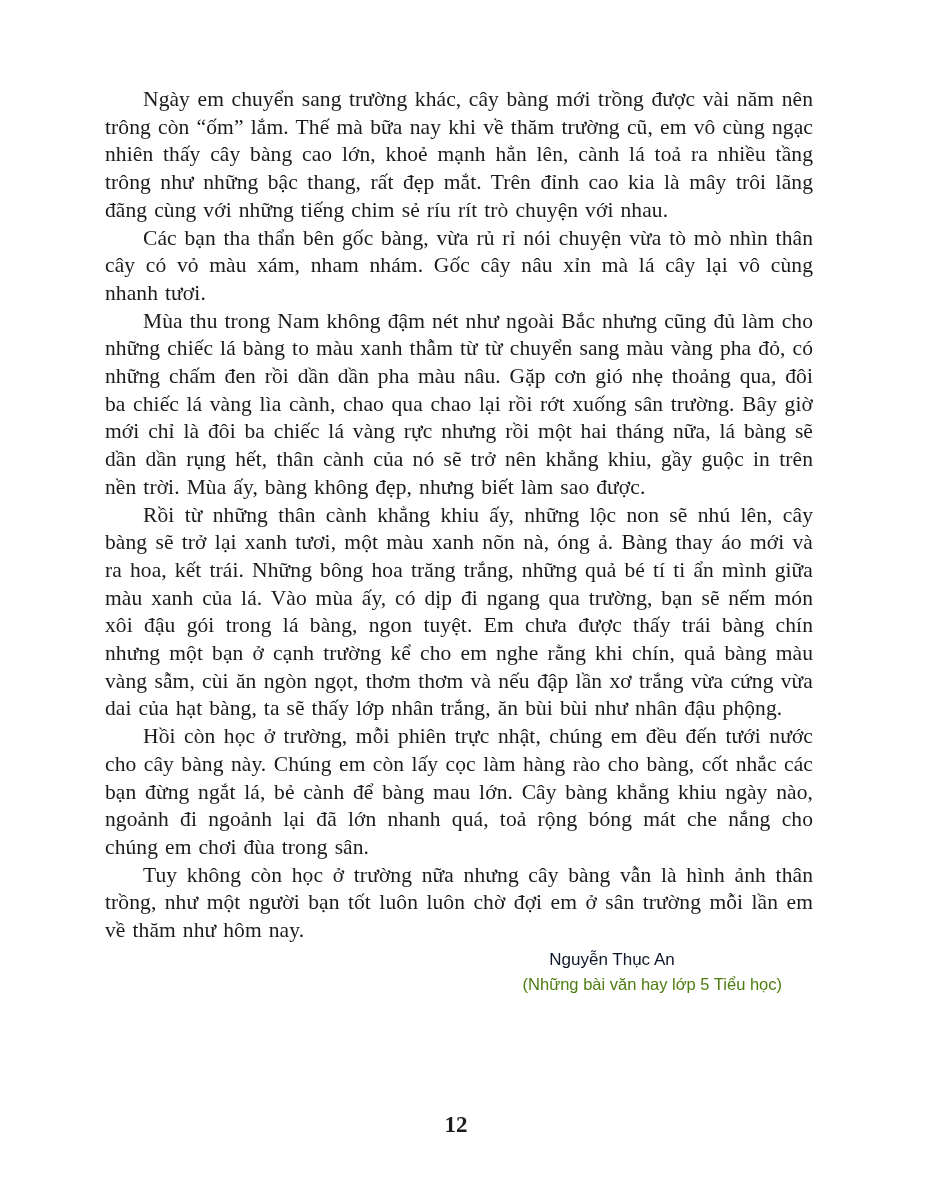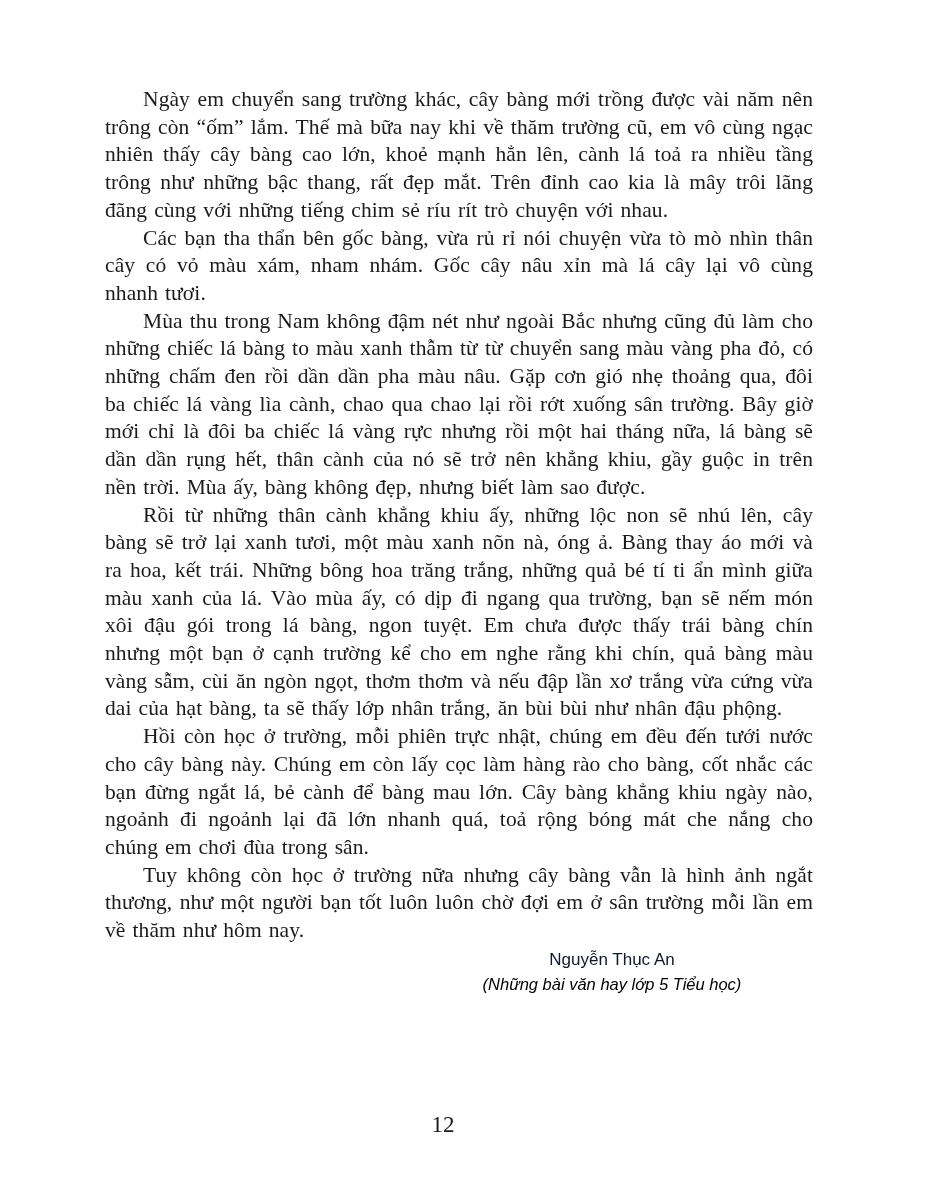--- a/index.html
+++ b/index.html
@@ -40,43 +40,44 @@
   }
   .sig-author {
     font-size: 17px;
     line-height: 22px;
     color: #0f172a;
   }
   .sig-source {
     margin-top: 3px;
     font-size: 16.5px;
     line-height: 21px;
-    font-style: italic;
-    color: #000000;
+    color: #4d7c0f;
+    text-align: right;
   }
   .page-number {
     position: absolute;
-    left: 89px;
+    left: 102px;
     width: 708px;
     top: 1112px;
     text-align: center;
     font-size: 23px;
     color: #1b1b1b;
+    font-weight: bold;
   }
 </style>
 </head>
 <body>
 
 <div class="page">
   <div class="content">
     <p class="essay-paragraph">Ngày em chuyển sang trường khác, cây bàng mới trồng được vài năm nên trông còn “ốm” lắm. Thế mà bữa nay khi về thăm trường cũ, em vô cùng ngạc nhiên thấy cây bàng cao lớn, khoẻ mạnh hẳn lên, cành lá toả ra nhiều tầng trông như những bậc thang, rất đẹp mắt. Trên đỉnh cao kia là mây trôi lãng đãng cùng với những tiếng chim sẻ ríu rít trò chuyện với nhau.</p>
     <p class="essay-paragraph">Các bạn tha thẩn bên gốc bàng, vừa rủ rỉ nói chuyện vừa tò mò nhìn thân cây có vỏ màu xám, nham nhám. Gốc cây nâu xỉn mà lá cây lại vô cùng nhanh tươi.</p>
     <p class="essay-paragraph">Mùa thu trong Nam không đậm nét như ngoài Bắc nhưng cũng đủ làm cho những chiếc lá bàng to màu xanh thẫm từ từ chuyển sang màu vàng pha đỏ, có những chấm đen rồi dần dần pha màu nâu. Gặp cơn gió nhẹ thoảng qua, đôi ba chiếc lá vàng lìa cành, chao qua chao lại rồi rớt xuống sân trường. Bây giờ mới chỉ là đôi ba chiếc lá vàng rực nhưng rồi một hai tháng nữa, lá bàng sẽ dần dần rụng hết, thân cành của nó sẽ trở nên khẳng khiu, gầy guộc in trên nền trời. Mùa ấy, bàng không đẹp, nhưng biết làm sao được.</p>
     <p class="essay-paragraph">Rồi từ những thân cành khẳng khiu ấy, những lộc non sẽ nhú lên, cây bàng sẽ trở lại xanh tươi, một màu xanh nõn nà, óng ả. Bàng thay áo mới và ra hoa, kết trái. Những bông hoa trăng trắng, những quả bé tí ti ẩn mình giữa màu xanh của lá. Vào mùa ấy, có dịp đi ngang qua trường, bạn sẽ nếm món xôi đậu gói trong lá bàng, ngon tuyệt. Em chưa được thấy trái bàng chín nhưng một bạn ở cạnh trường kể cho em nghe rằng khi chín, quả bàng màu vàng sẫm, cùi ăn ngòn ngọt, thơm thơm và nếu đập lần xơ trắng vừa cứng vừa dai của hạt bàng, ta sẽ thấy lớp nhân trắng, ăn bùi bùi như nhân đậu phộng.</p>
     <p class="essay-paragraph">Hồi còn học ở trường, mỗi phiên trực nhật, chúng em đều đến tưới nước cho cây bàng này. Chúng em còn lấy cọc làm hàng rào cho bàng, cốt nhắc các bạn đừng ngắt lá, bẻ cành để bàng mau lớn. Cây bàng khẳng khiu ngày nào, ngoảnh đi ngoảnh lại đã lớn nhanh quá, toả rộng bóng mát che nắng cho chúng em chơi đùa trong sân.</p>
-    <p class="essay-paragraph">Tuy không còn học ở trường nữa nhưng cây bàng vẫn là hình ảnh ngắt thương, như một người bạn tốt luôn luôn chờ đợi em ở sân trường mỗi lần em về thăm như hôm nay.</p>
+    <p class="essay-paragraph">Tuy không còn học ở trường nữa nhưng cây bàng vẫn là hình ảnh thân trồng, như một người bạn tốt luôn luôn chờ đợi em ở sân trường mỗi lần em về thăm như hôm nay.</p>
     <div class="signature">
       <div class="sig-author">Nguyễn Thục An</div>
       <div class="sig-source">(Những bài văn hay lớp 5 Tiểu học)</div>
     </div>
   </div>
   <div class="page-number">12</div>
 </div>
 
 </body></html>

